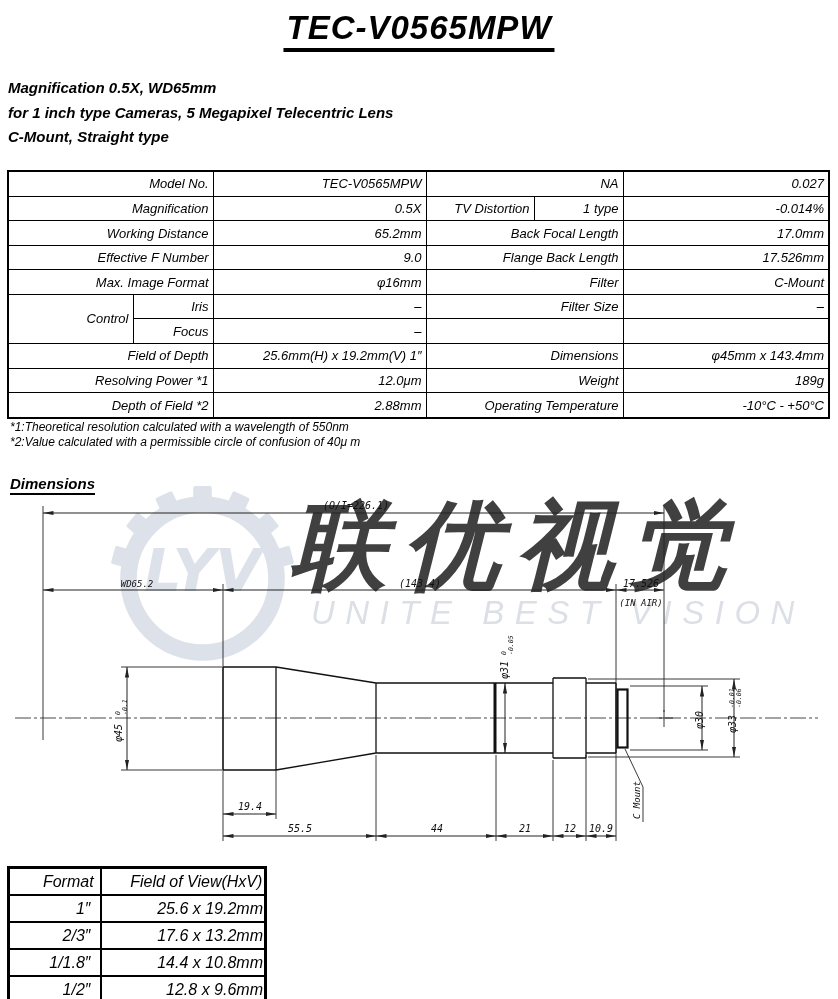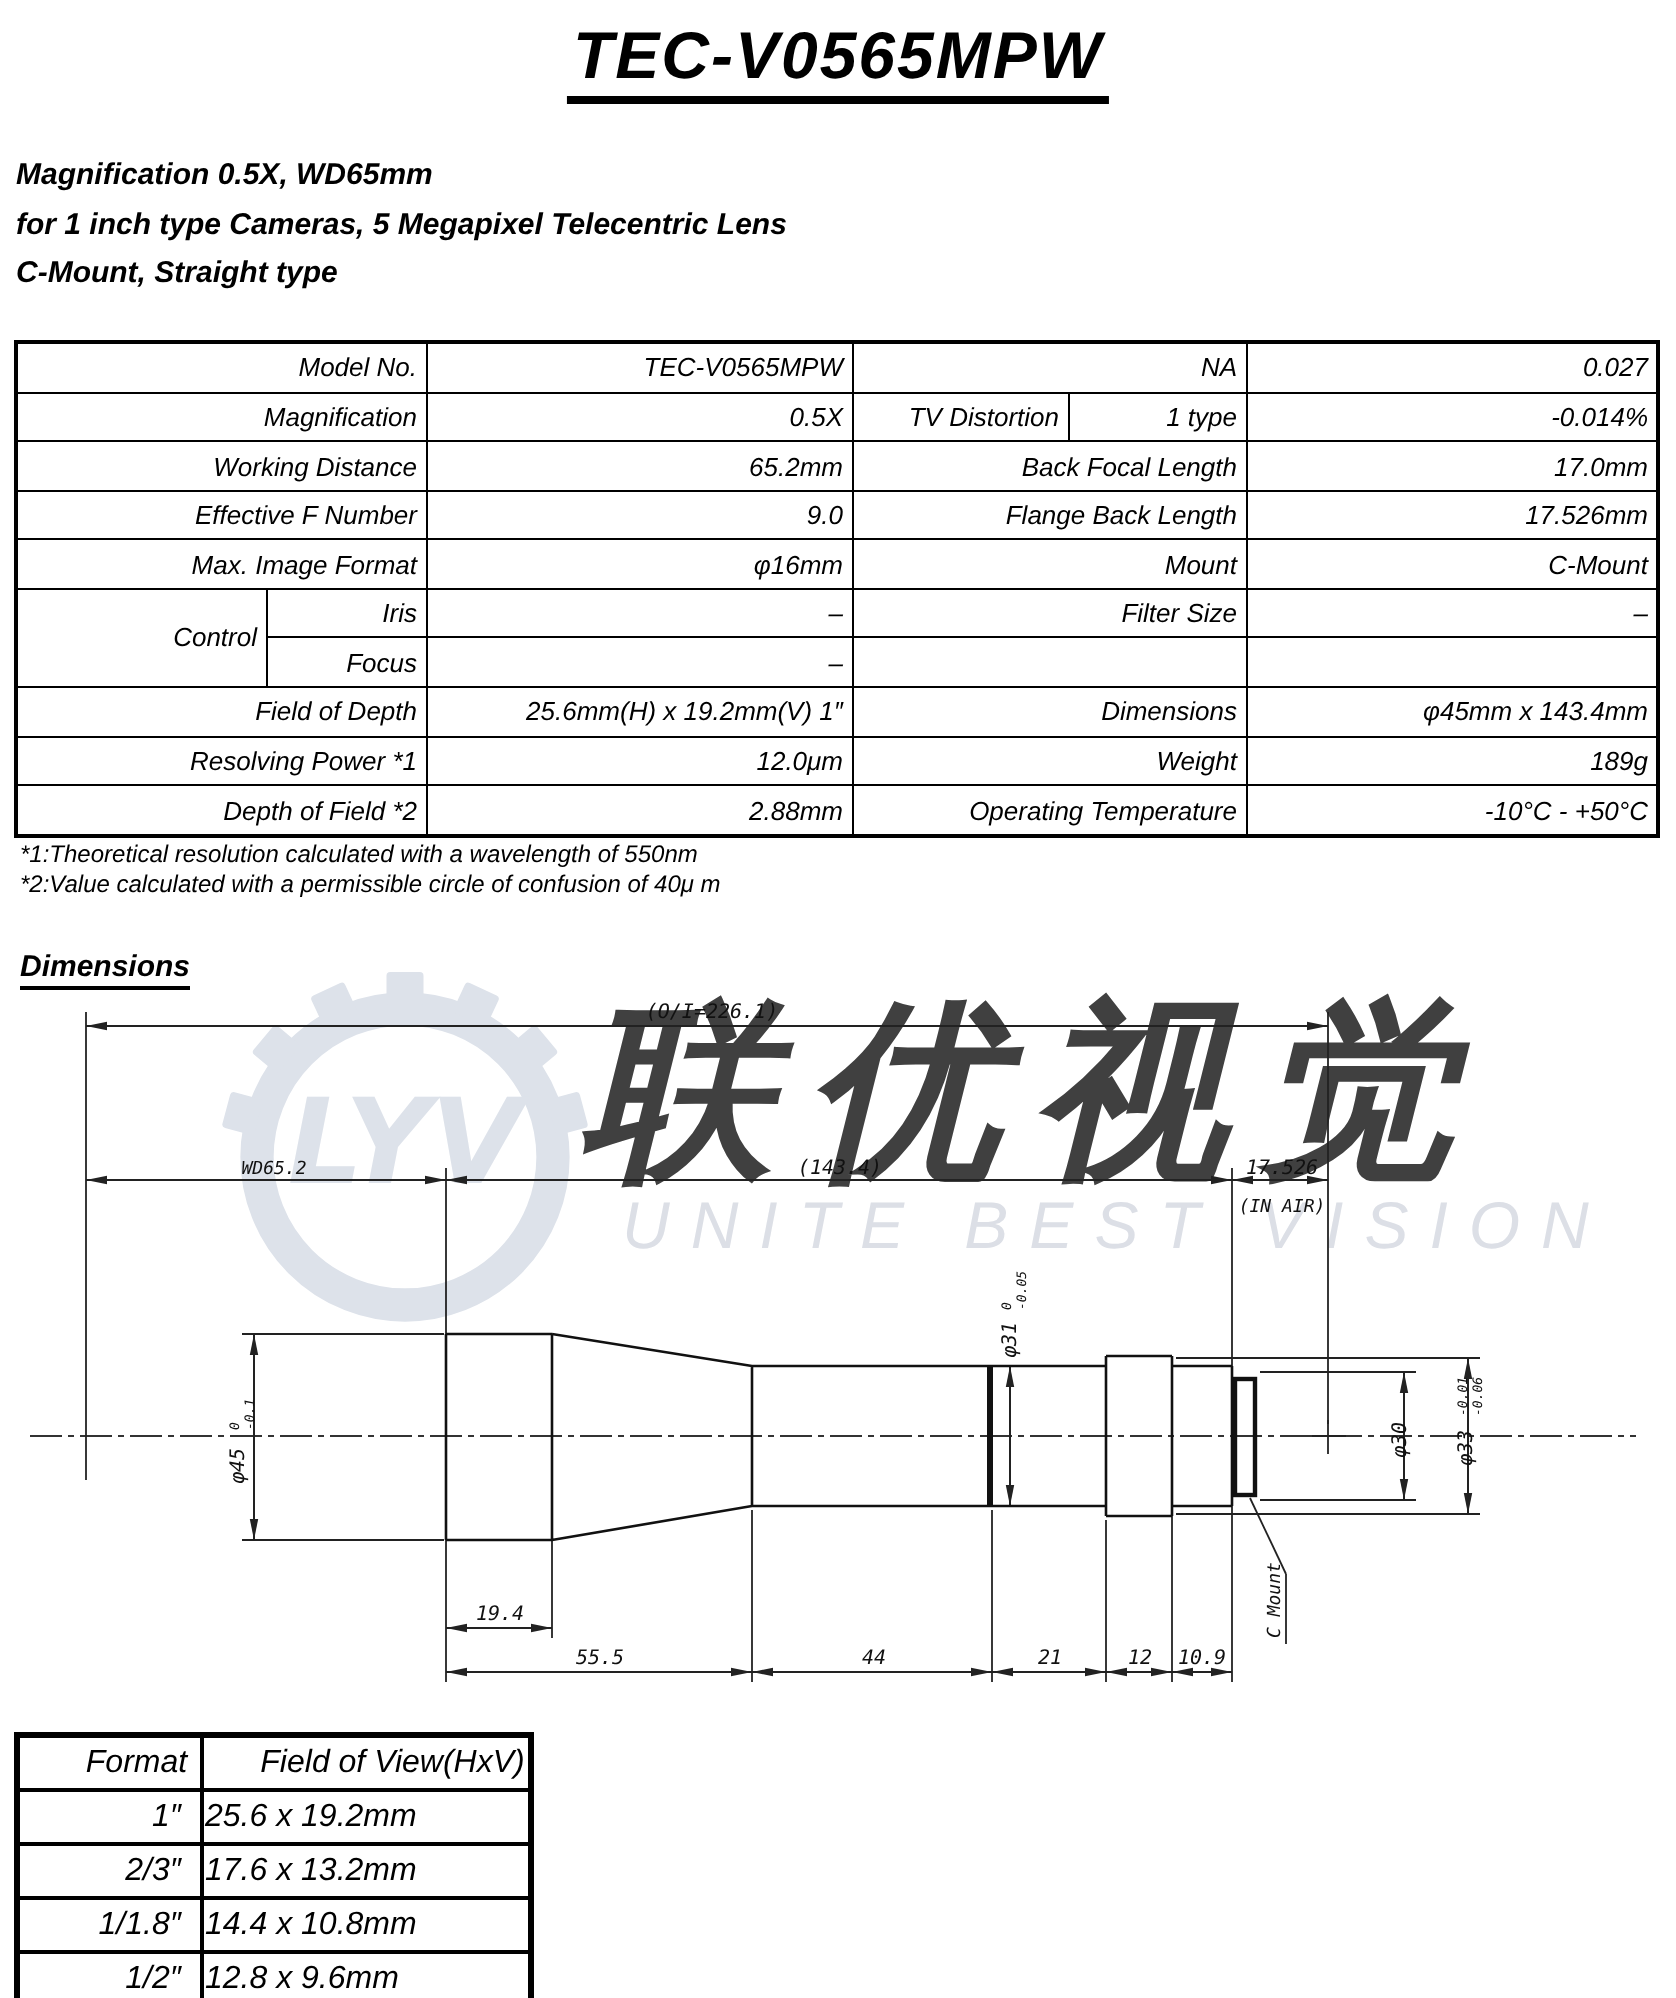--- a/index.html
+++ b/index.html
@@ -43,21 +43,21 @@
   text.tol{font-family:"DejaVu Sans Mono",monospace;font-size:6.5px;fill:#111;}
 
   
   .fovhead{position:absolute;left:8px;top:847px;font-size:16px;font-weight:bold;}
   table.fov{position:absolute;left:7px;top:866px;width:257px;border-collapse:collapse;
             table-layout:fixed;border:3px solid #000;}
   table.fov th,table.fov td{border:2px solid #000;font-size:16px;font-weight:normal;
             height:23px;vertical-align:middle;white-space:nowrap;}
   table.fov th{text-align:center;padding-left:28px;}
   table.fov td.fmt{text-align:right;padding-right:9px;}
-  table.fov td.fov{text-align:left;}
+  table.fov td.fov{text-align:right;}
 </style>
 </head>
 <body>
 
 <div id="page">
 
   <div class="title">TEC-V0565MPW</div>
   <div class="subtitle">
     <div>Magnification 0.5X, WD65mm</div>
     <div>for 1 inch type Cameras, 5 Megapixel Telecentric Lens</div>
@@ -95,21 +95,21 @@
         </tr>
         <tr>
           <td colspan="2">Effective F Number</td>
           <td>9.0</td>
           <td colspan="2">Flange Back Length</td>
           <td>17.526mm</td>
         </tr>
         <tr>
           <td colspan="2">Max. Image Format</td>
           <td>φ16mm</td>
-          <td colspan="2">Mount</td>
+          <td colspan="2">Filter</td>
           <td>C-Mount</td>
         </tr>
         <tr>
           <td rowspan="2">Control</td>
           <td>Iris</td>
           <td>–</td>
           <td colspan="2">Filter Size</td>
           <td>–</td>
         </tr>
         <tr>

